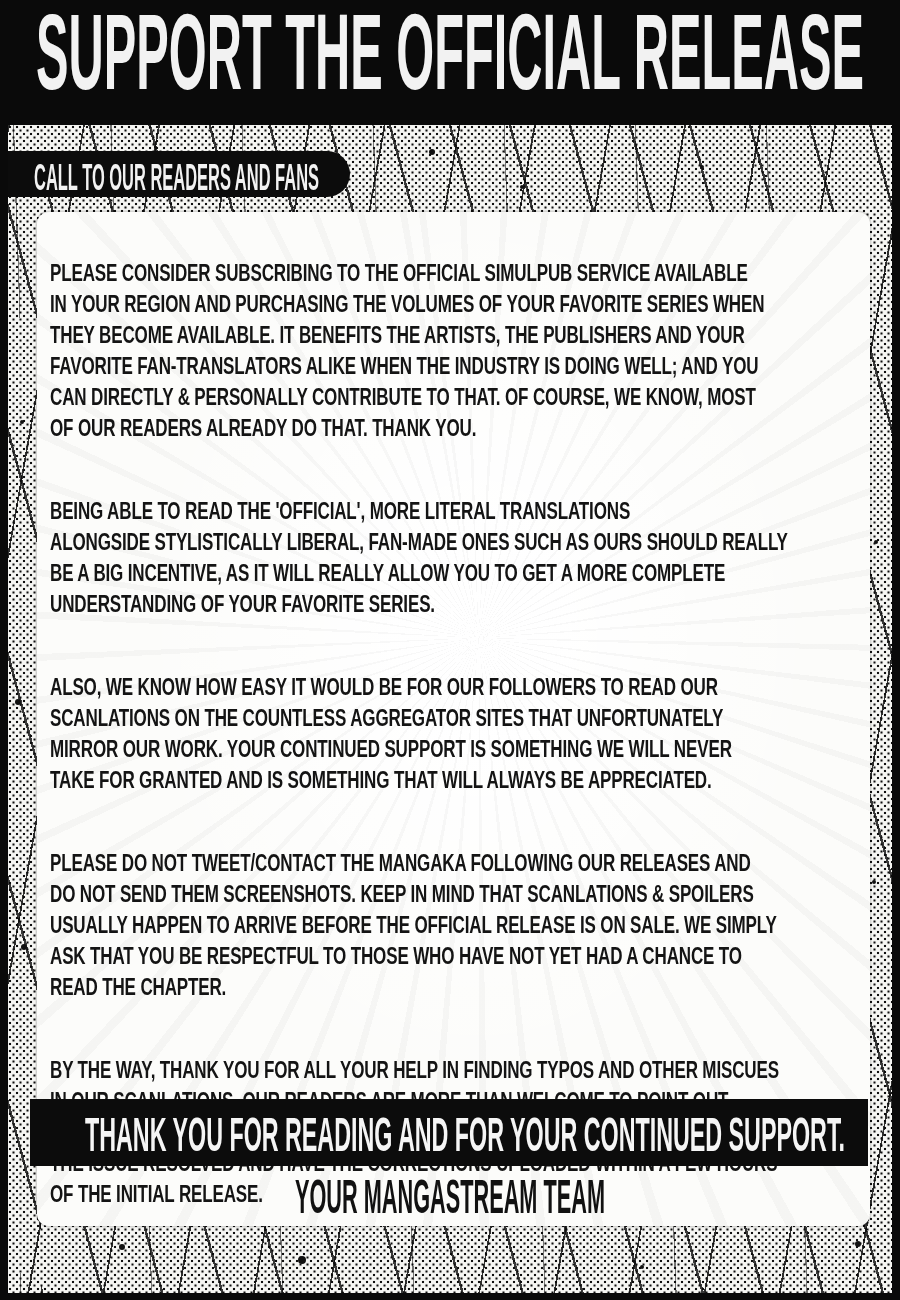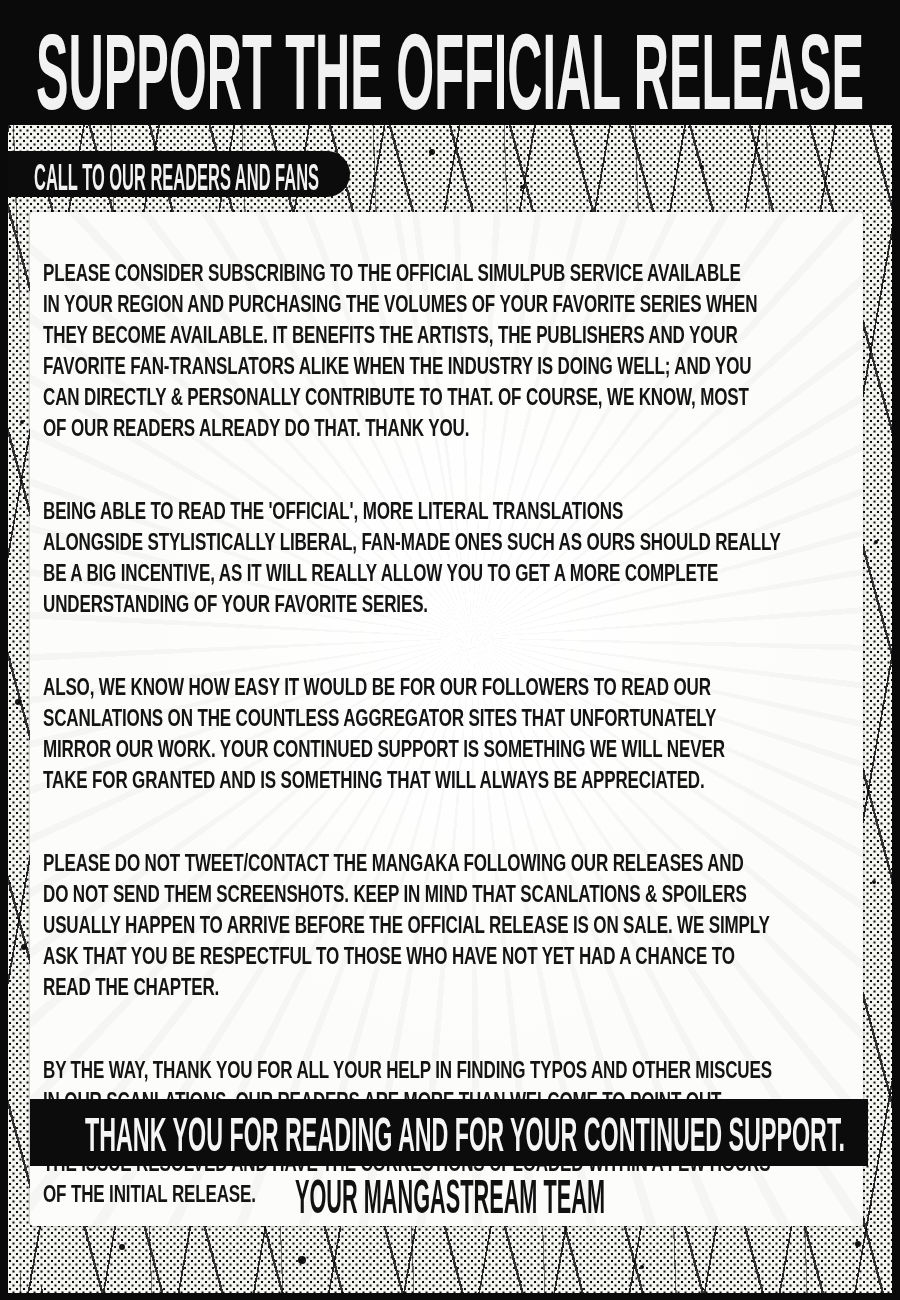--- a/index.html
+++ b/index.html
@@ -29,43 +29,43 @@
     background:transparent;
     box-shadow:
       60px 160px 0 1px #111, 520px 185px 0 0 #111, 838px 300px 0 1px #111,
       20px 420px 0 0 #111, 16px 700px 0 1px #111, 874px 540px 0 0 #111,
       22px 945px 0 1px #111, 872px 880px 0 0 #111, 120px 1245px 0 1px #111,
       300px 1258px 0 2px #111, 640px 1265px 0 0 #111, 856px 1242px 0 1px #111,
       430px 150px 0 1px #111, 700px 165px 0 0 #111;
   }
 
   
-  .title-wrap { position:absolute; left:33px; top:20px; width:834px; height:96px; }
+  .title-wrap { position:absolute; left:33px; top:0; width:834px; height:96px; }
   .title-wrap svg { display:block; }
   .svg-cond-text {
     font-family:"Liberation Sans", sans-serif;
     font-weight:bold;
   }
 
   
   .tag {
     position:absolute; left:8px; top:151px; width:342px; height:46px;
     background:#0c0c0c; border-radius:0 23px 23px 0;
     display:flex; align-items:flex-end; padding-left:26px;
   }
 
   
   .content-box {
-    position:absolute; left:30px; top:212px; width:833px; height:1014px;
+    position:absolute; left:37px; top:212px; width:833px; height:1014px;
     background:
       repeating-conic-gradient(from -8deg at 53% 42%, rgba(0,0,0,0.028) 0 0.9deg, transparent 0.9deg 5.5deg),
       radial-gradient(ellipse at 53% 42%, rgba(255,255,255,.95) 0 14%, rgba(255,255,255,0) 55%),
       #fcfcfa;
     box-shadow:0 0 0 1.5px rgba(15,15,15,0.14);
-    border-radius:4px;
+    border-radius:12px;
     overflow:hidden;
   }
   .paragraphs {
     position:absolute; left:13px; top:15px; width:1600px;
     transform:scaleX(0.74); transform-origin:0 0;
     font-weight:bold; font-size:23px; line-height:31px; letter-spacing:-0.2px;
     color:#141414; white-space:pre-line;
   }
   .paragraphs p { margin:0 0 21px 0; }
 

